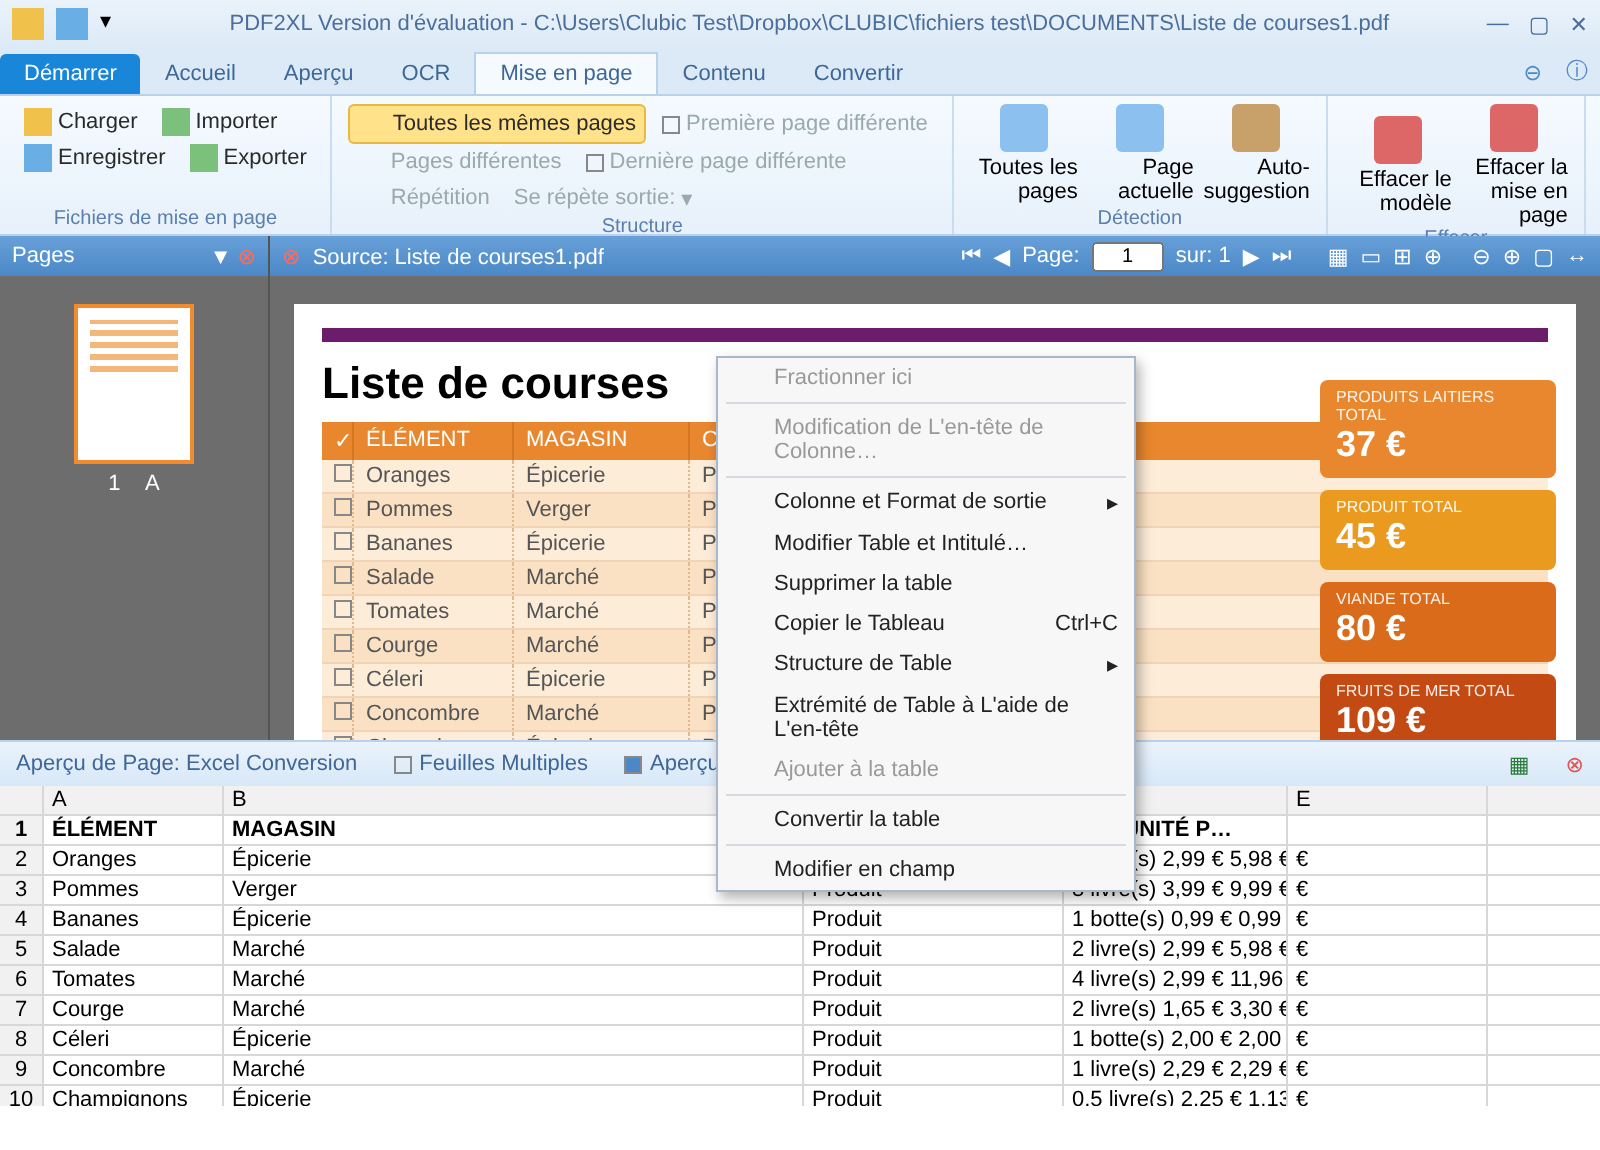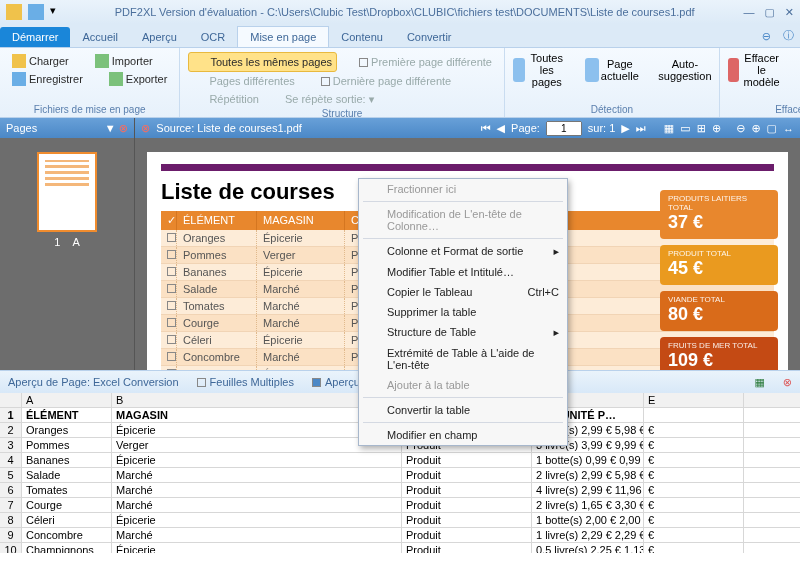--- a/index.html
+++ b/index.html
@@ -9,25 +9,25 @@
 .qat span { width: 16px; height: 16px; display: inline-block; }
 .title-text { flex: 1; text-align: center; color: #4b6f9c; font-size: 11px; }
 .win-ctrl { display: flex; gap: 10px; color: #4b6f9c; }
 .tabs { height: 24px; background: #dceaf7; display: flex; align-items: flex-end; border-bottom: 1px solid #b9d1eb; }
 .tab { padding: 4px 12px; color: #3e6798; cursor: pointer; }
 .tab.file { background: #1a86d9; color: #fff; border-radius: 3px 3px 0 0; }
 .tab.active { background: #f5faff; border: 1px solid #b9d1eb; border-bottom: none; }
 .ribbon { height: 70px; background: linear-gradient(#f5faff,#e7f1fb); display: flex; border-bottom: 1px solid #b9d1eb; }
 .rgroup { border-right: 1px solid #c9dcf0; padding: 4px 8px 2px; display: flex; flex-direction: column; justify-content: space-between; }
 .rgroup-label { text-align: center; color: #5a7fad; font-size: 10px; }
-.rbtn-row { display: flex; gap: 18px; }
+.rbtn-row { display: flex; gap: 4px; }
 .rbtn { display: flex; align-items: center; gap: 3px; padding: 2px 4px; color: #2a2a2a; white-space: nowrap; cursor: pointer; }
 .rbtn.highlight { background: #ffe289; border: 1px solid #e8b93f; border-radius: 3px; }
 .rbtn.disabled { color: #9aa; }
-.big-btn { display: flex; align-items: center; justify-content: center; width: 54px; font-size: 10px; text-align: center; gap: 2px; }
+.big-btn { display: flex; flex-direction: column; align-items: center; justify-content: center; width: 54px; font-size: 10px; text-align: right; gap: 2px; }
 .big-icon { width: 24px; height: 24px; background: #8cc0ee; border-radius: 3px; }
 .main { display: flex; height: 252px; }
 .pages-pane { width: 135px; background: #6d6d6d; border-right: 1px solid #555; }
 .pages-header { height: 20px; background: linear-gradient(#68a0d8,#4b88c7); color: #fff; padding: 0 6px; display: flex; align-items: center; justify-content: space-between; }
 .page-thumbs { padding: 14px; display: flex; justify-content: center; }
 .thumb { width: 60px; height: 80px; background: #fff; border: 2px solid #f08c2e; position: relative; }
 .thumb-inner { margin: 6px; height: 26px; background: repeating-linear-gradient(0deg,#f4b77a 0 3px,#fff 3px 6px); }
 .thumb-labels { color: #fff; text-align: center; margin-top: 4px; }
 .doc-area { flex: 1; background: #6d6d6d; display: flex; flex-direction: column; }
 .doc-header { height: 20px; background: linear-gradient(#68a0d8,#4b88c7); color: #fff; padding: 0 6px; display: flex; align-items: center; justify-content: space-between; font-size: 10px; }
@@ -341,25 +341,25 @@
 <div class="ctx-menu">
   <div class="ctx-item disabled">Fractionner ici</div>
   <div class="ctx-sep"></div>
   <div class="ctx-item disabled">Modification de L'en-tête de Colonne…</div>
   <div class="ctx-sep"></div>
   <div class="ctx-item">
       <span>Colonne et Format de sortie</span>
       <span>▸</span>
     </div>
   <div class="ctx-item">Modifier Table et Intitulé…</div>
+  <div class="ctx-item">Supprimer la table</div>
   <div class="ctx-item">
       <span>Copier le Tableau</span>
       <span>Ctrl+C</span>
     </div>
-  <div class="ctx-item">Supprimer la table</div>
   <div class="ctx-item">
       <span>Structure de Table</span>
       <span>▸</span>
     </div>
   <div class="ctx-item">Extrémité de Table à L'aide de L'en-tête</div>
   <div class="ctx-item disabled">Ajouter à la table</div>
   <div class="ctx-sep"></div>
   <div class="ctx-item">Convertir la table</div>
   <div class="ctx-sep"></div>
   <div class="ctx-item">Modifier en champ</div>

